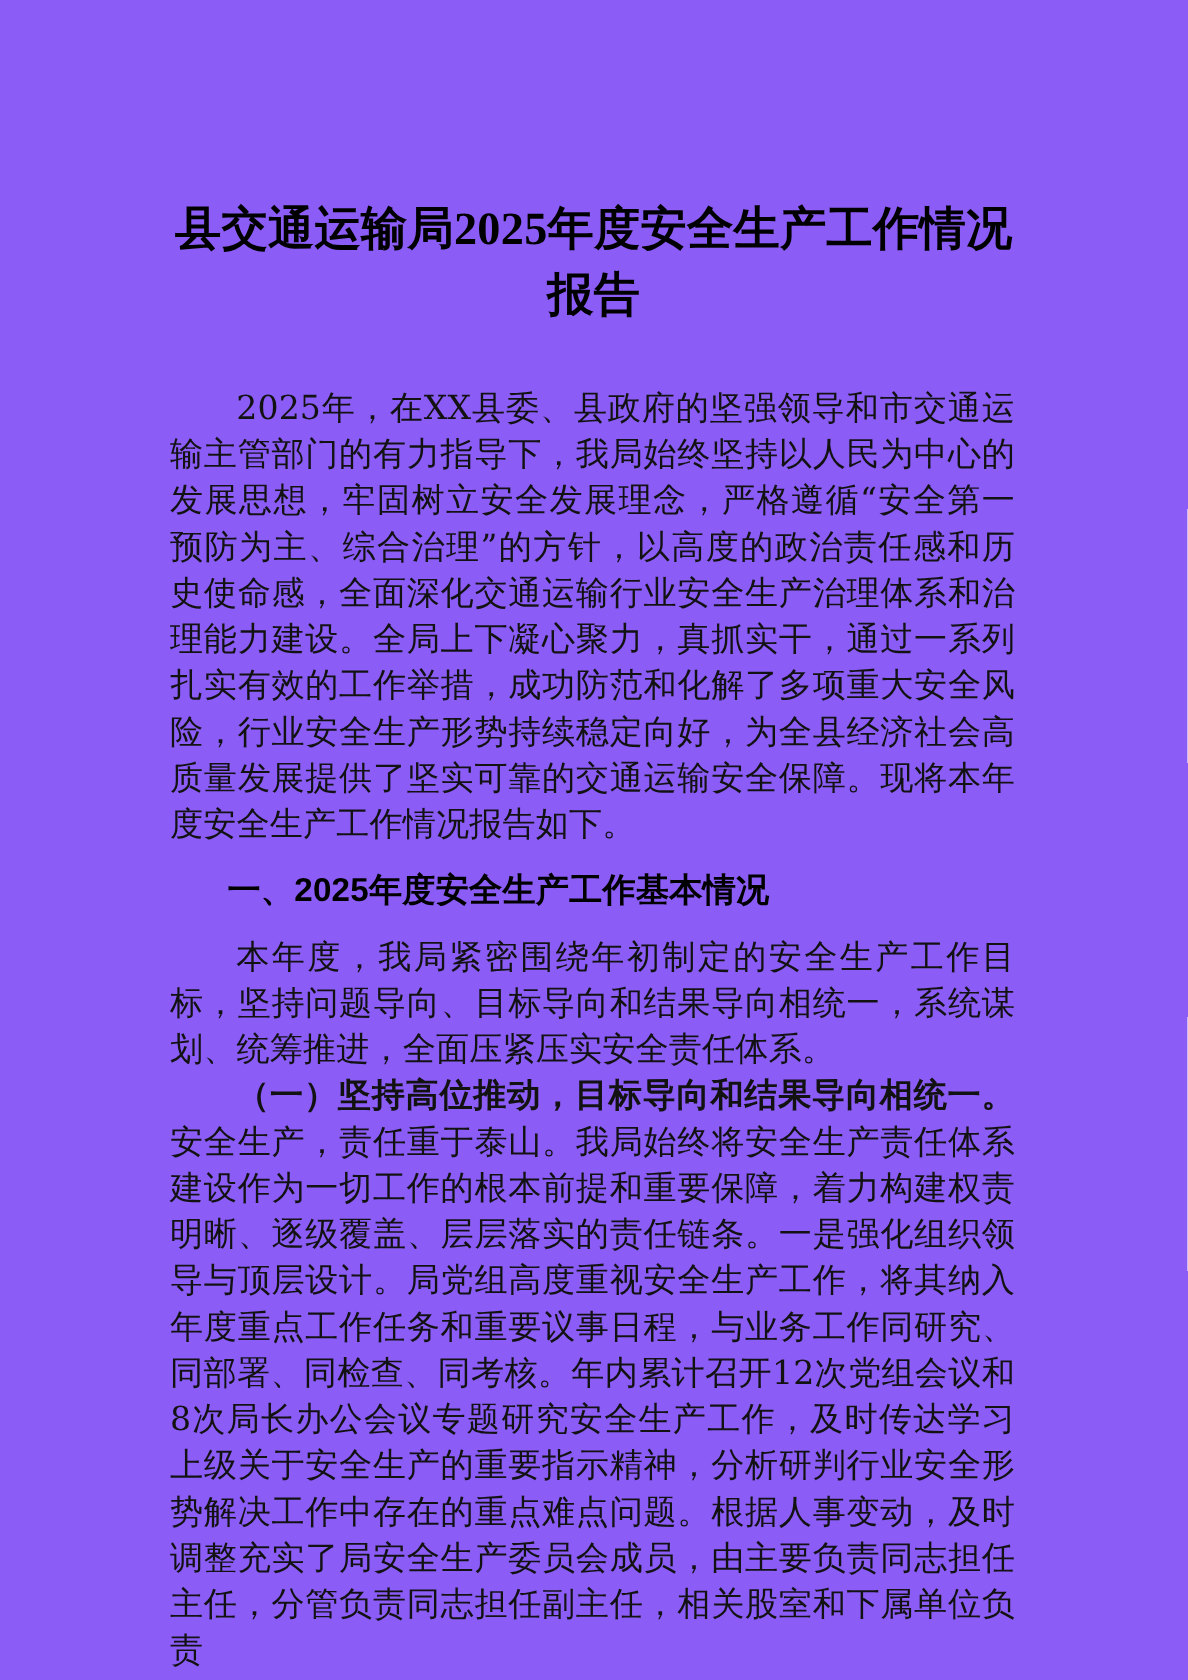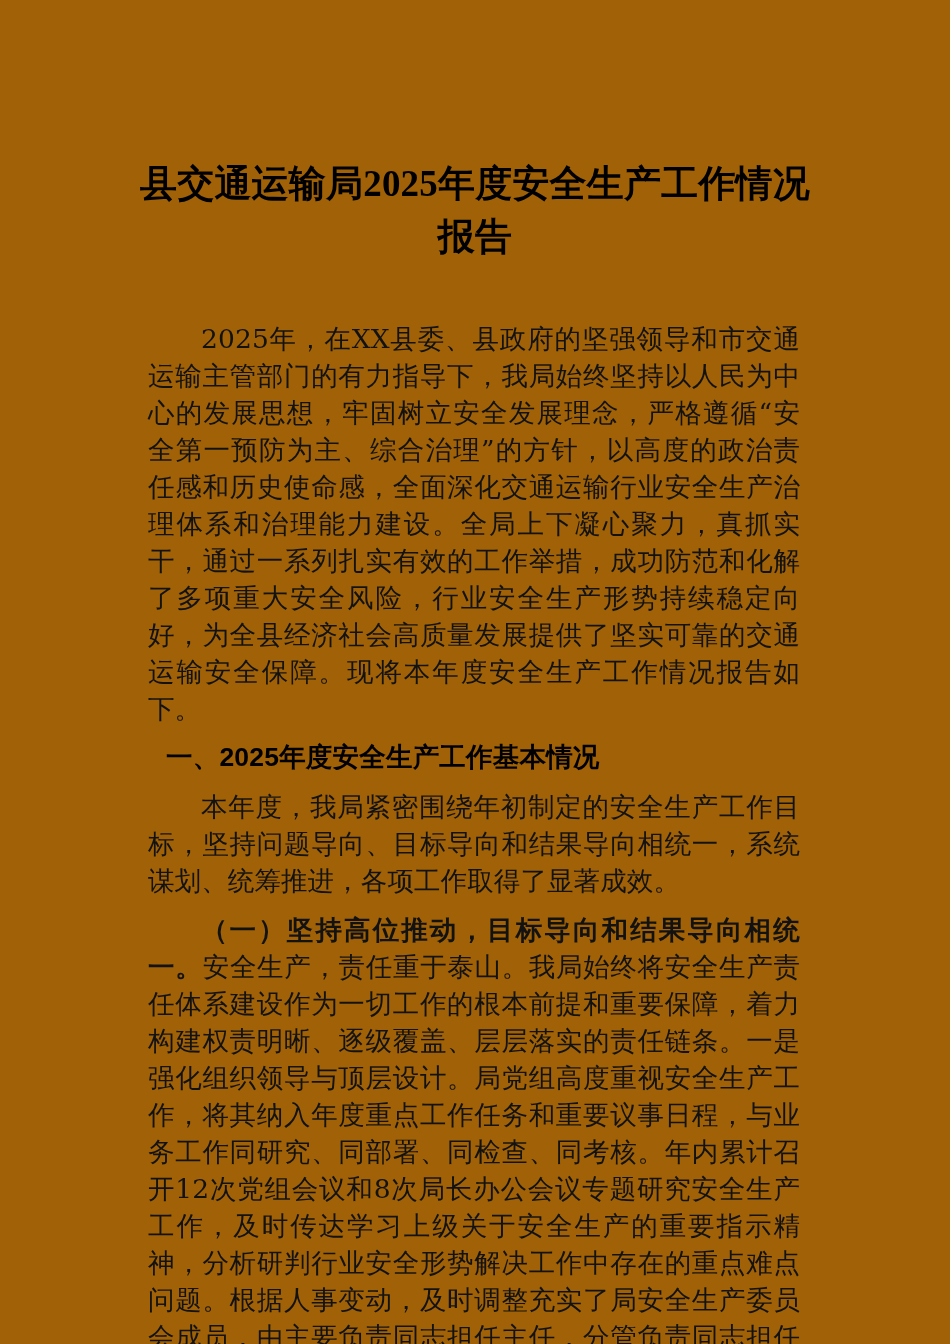--- a/index.html
+++ b/index.html
@@ -4,21 +4,21 @@
 <style>
   html, body {
     margin: 0;
     padding: 0;
     background: #ffffff;
   }
   .page {
     position: relative;
     width: 950px;
     height: 1344px;
-    background: #a16207;
+    background: #8b5cf6;
     overflow: hidden;
     box-sizing: border-box;
   }
   .content {
     position: absolute;
     left: 136px;
     top: 0;
     width: 676px;
   }
 
@@ -38,34 +38,34 @@
   }
 
   
   .body-text {
     font-family: "DejaVu Serif", "Liberation Serif", serif;
     font-size: 26.5px;
     line-height: 37px;
     color: #121212;
     text-align: justify;
     text-justify: inter-ideograph;
-    margin: 12px;
+    margin: 0;
     text-indent: 53px;
     letter-spacing: 0.1px;
     font-weight: 300;
   }
 
   
   .h1-sec {
     font-family: "Liberation Sans", "DejaVu Sans", sans-serif;
     font-weight: bold;
     font-size: 26.5px;
     line-height: 37px;
     color: #000000;
-    margin: 0;
+    margin: 16px;
     text-indent: 30px;
     letter-spacing: 0.2px;
   }
 
   
   .h2-run {
     font-family: "DejaVu Serif", "Liberation Serif", serif;
     font-weight: bold;
     letter-spacing: 0.3px;
   }
@@ -82,18 +82,18 @@
       <span>县交通运输局2025年度安全生产工作情况</span><br>
       <span>报告</span>
     </h1>
 
     <div class="spacer-title-body"></div>
 
     <p class="body-text">2025年，在XX县委、县政府的坚强领导和市交通运输主管部门的有力指导下，我局始终坚持以人民为中心的发展思想，牢固树立安全发展理念，严格遵循“安全第一预防为主、综合治理”的方针，以高度的政治责任感和历史使命感，全面深化交通运输行业安全生产治理体系和治理能力建设。全局上下凝心聚力，真抓实干，通过一系列扎实有效的工作举措，成功防范和化解了多项重大安全风险，行业安全生产形势持续稳定向好，为全县经济社会高质量发展提供了坚实可靠的交通运输安全保障。现将本年度安全生产工作情况报告如下。</p>
 
     <p class="h1-sec">一、2025年度安全生产工作基本情况</p>
 
-    <p class="body-text">本年度，我局紧密围绕年初制定的安全生产工作目标，坚持问题导向、目标导向和结果导向相统一，系统谋划、统筹推进，各项工作取得了显著成效。</p>
+    <p class="body-text">本年度，我局紧密围绕年初制定的安全生产工作目标，坚持问题导向、目标导向和结果导向相统一，系统谋划、统筹推进，全面压紧压实安全责任体系。</p>
 
     <p class="body-text"><span class="h2-run">（一）坚持高位推动，目标导向和结果导向相统一。</span><span>安全生产，责任重于泰山。我局始终将安全生产责任体系建设作为一切工作的根本前提和重要保障，着力构建权责明晰、逐级覆盖、层层落实的责任链条。一是强化组织领导与顶层设计。局党组高度重视安全生产工作，将其纳入年度重点工作任务和重要议事日程，与业务工作同研究、同部署、同检查、同考核。年内累计召开12次党组会议和8次局长办公会议专题研究安全生产工作，及时传达学习上级关于安全生产的重要指示精神，分析研判行业安全形势解决工作中存在的重点难点问题。根据人事变动，及时调整充实了局安全生产委员会成员，由主要负责同志担任主任，分管负责同志担任副主任，相关股室和下属单位负责</span></p>
 
   </div>
 </div>
 
 </body></html>

